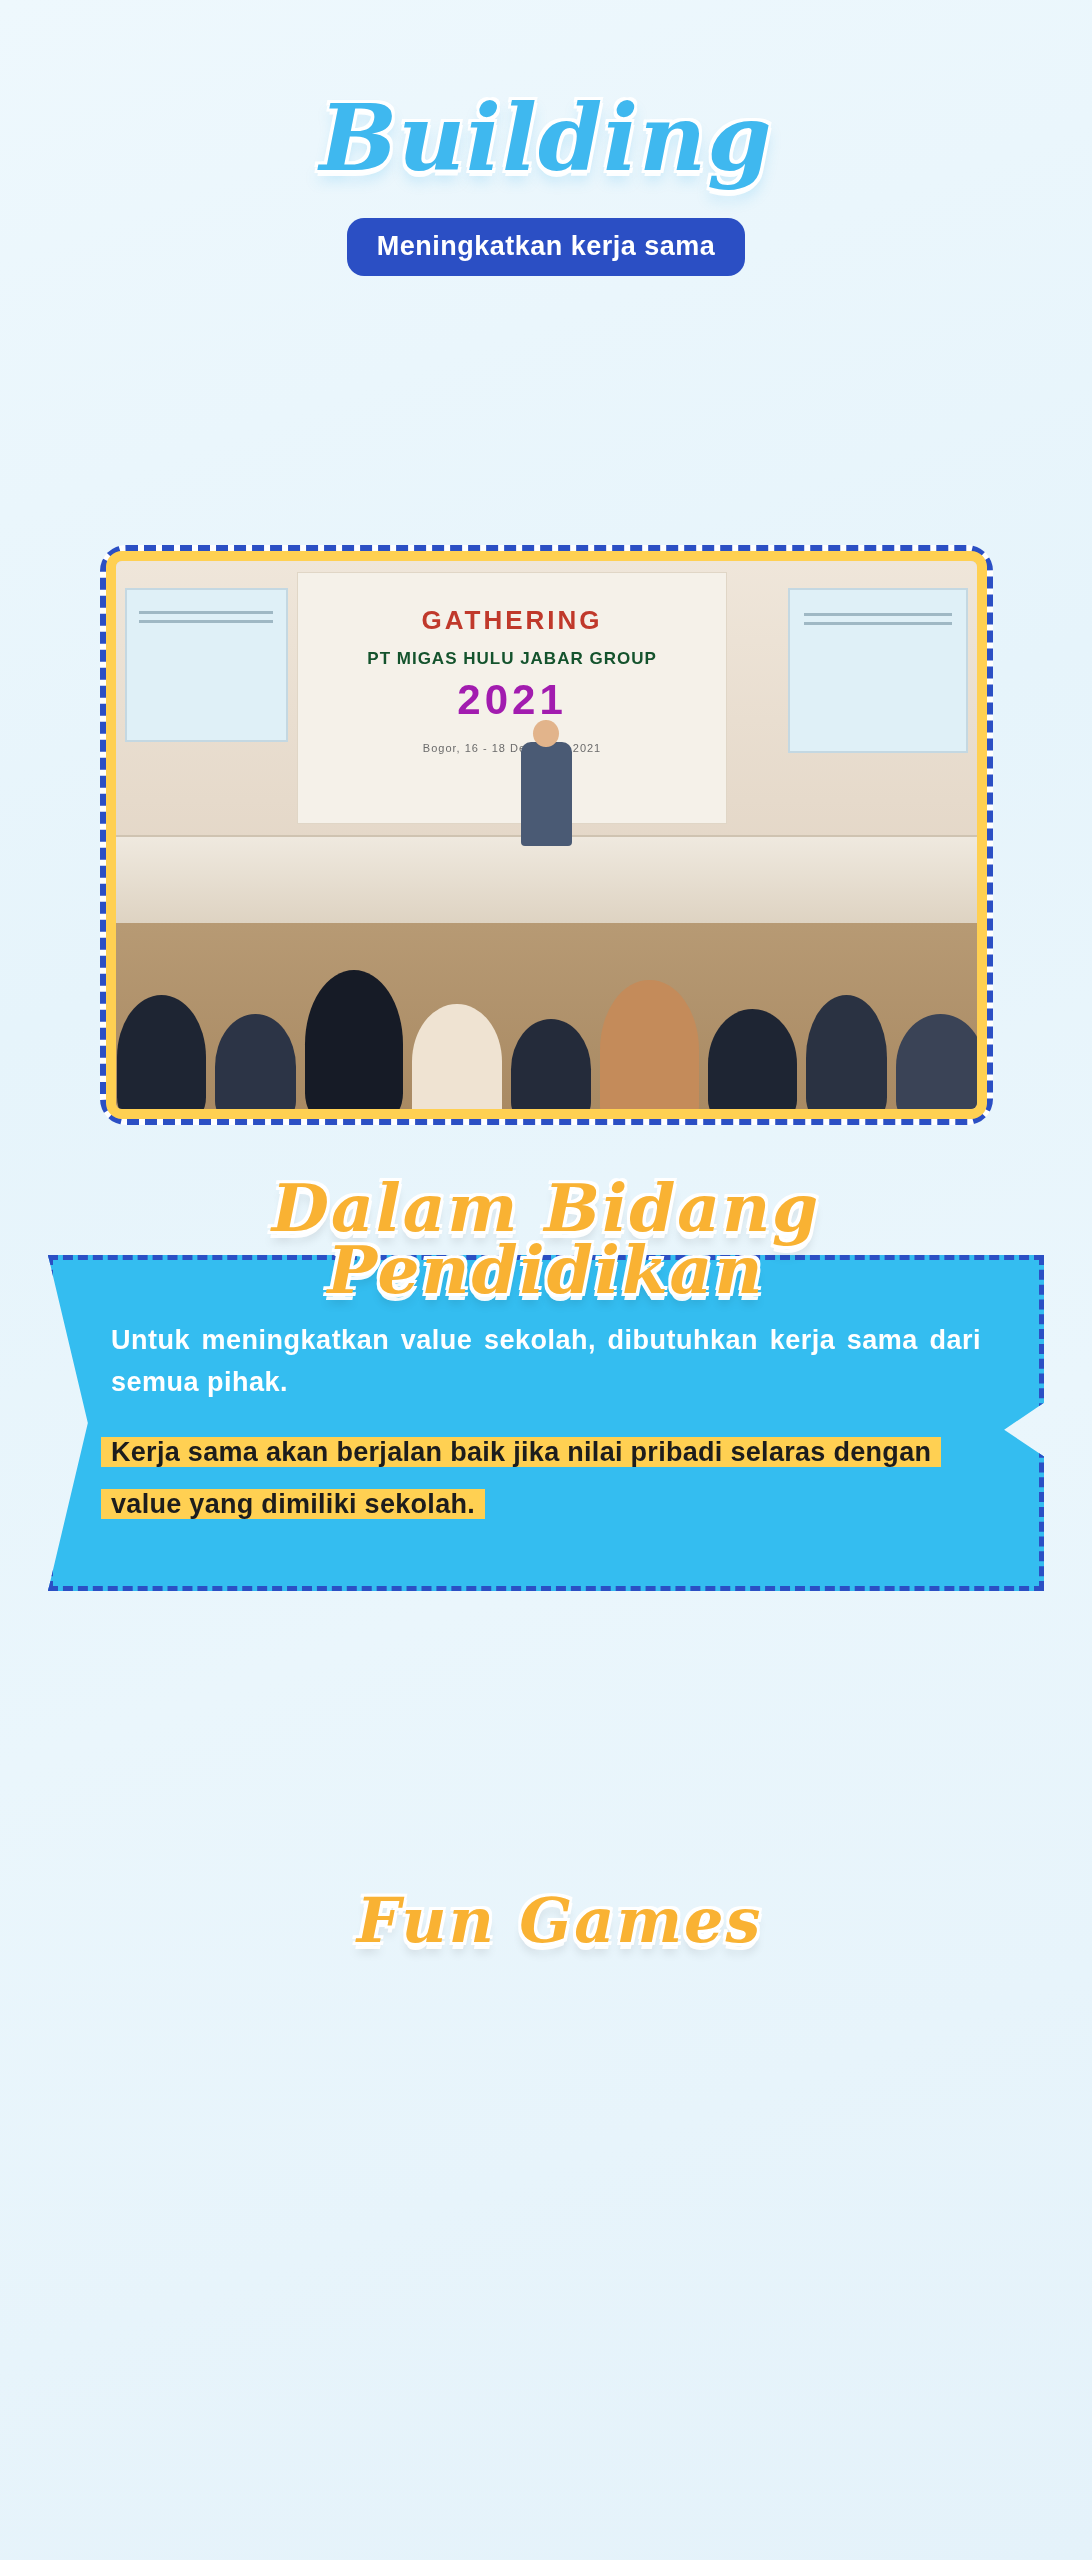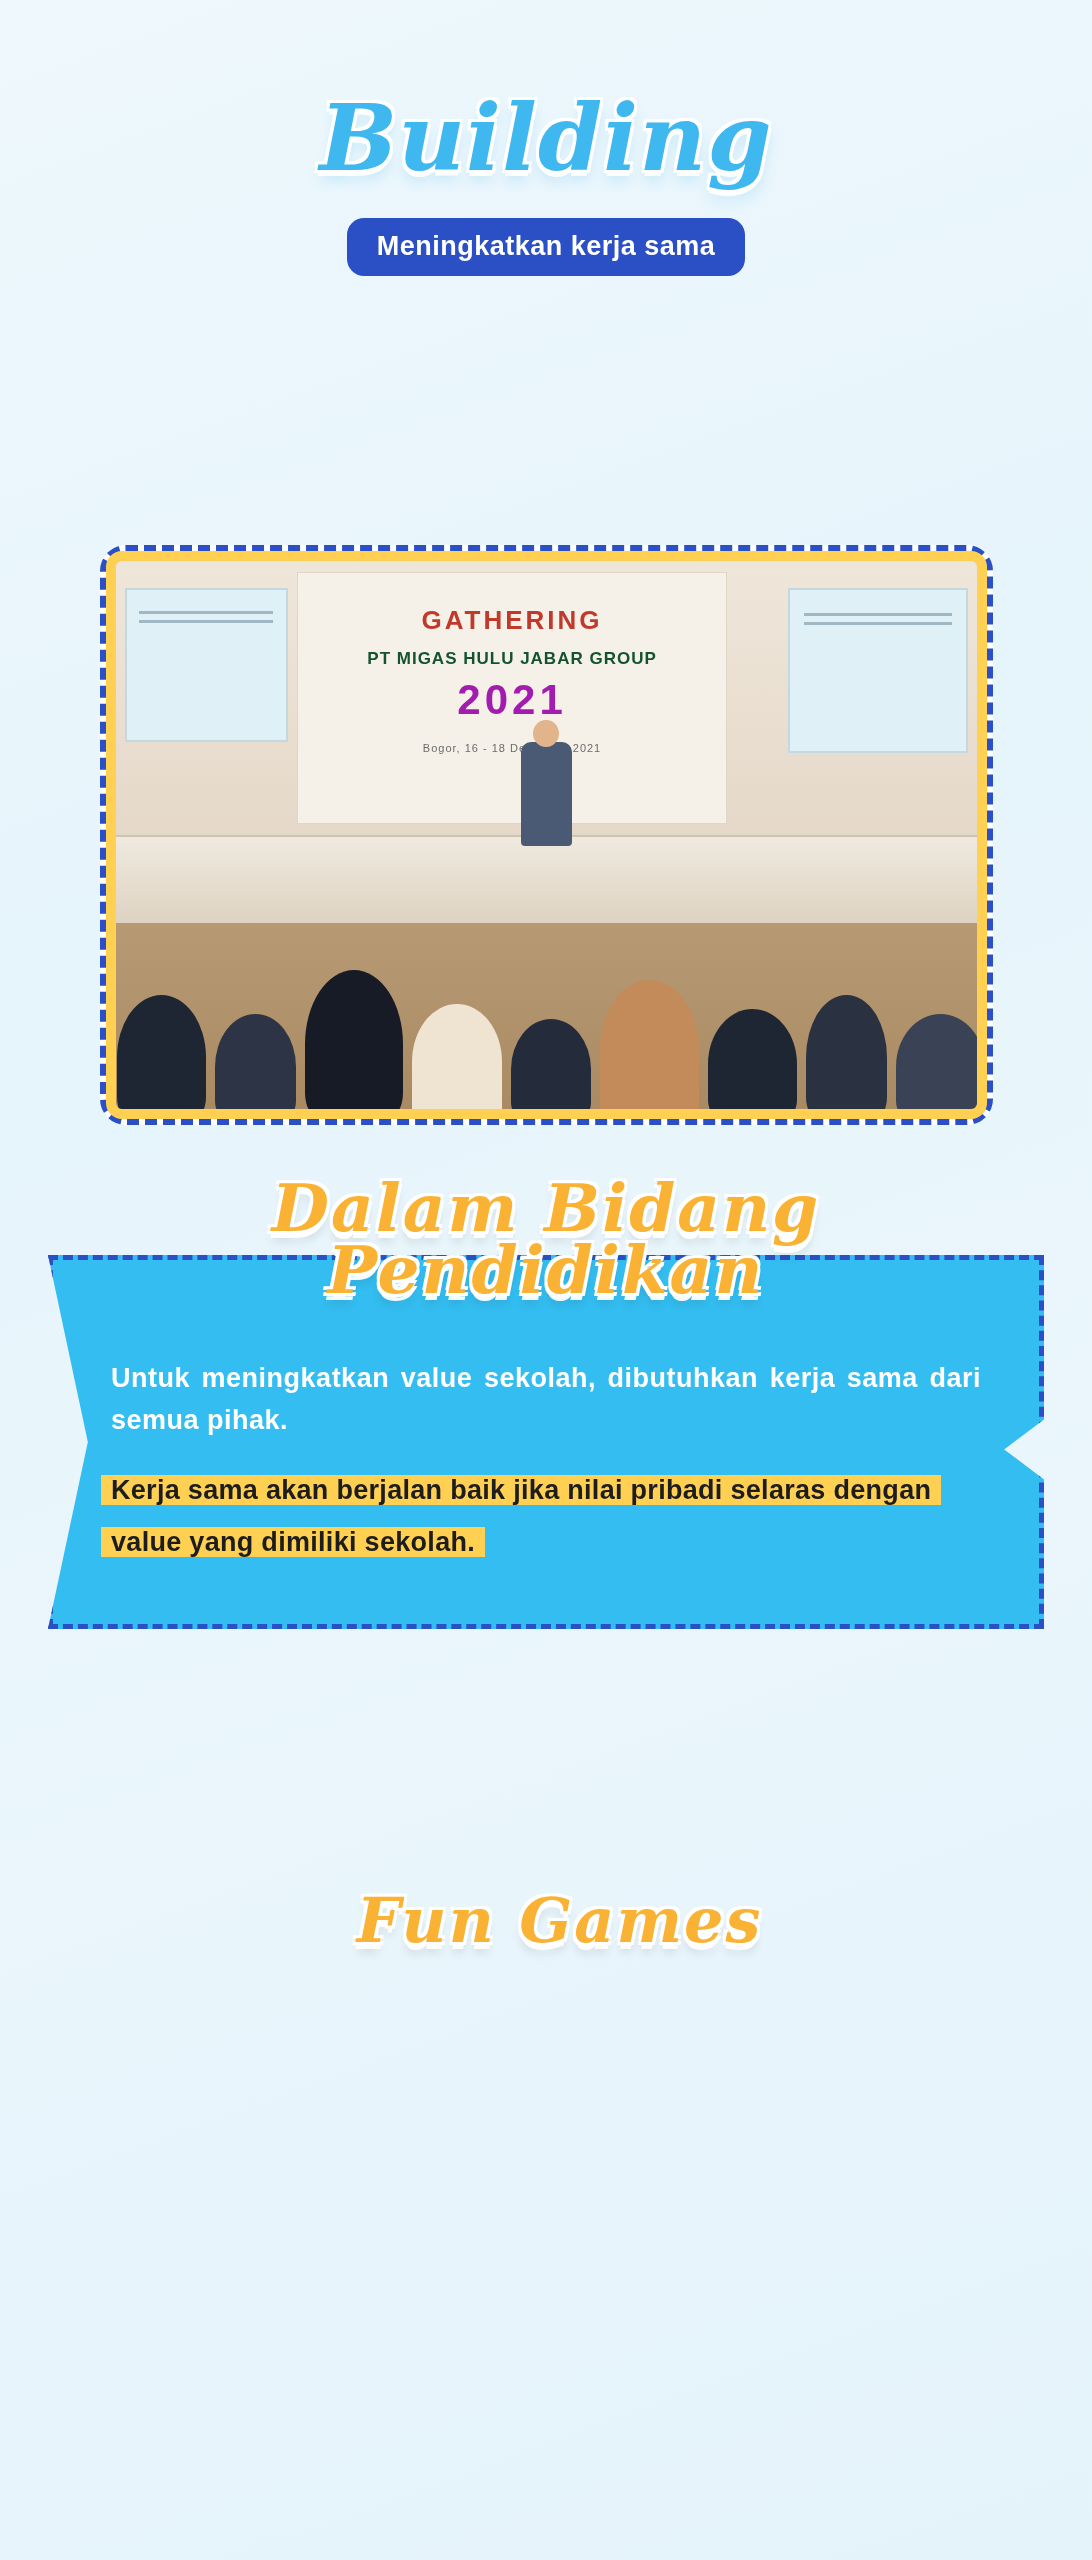--- a/index.html
+++ b/index.html
@@ -218,21 +218,20 @@
     clip-path: polygon(4% 0, 100% 0, 100% 100%, 4% 100%, 0 76%, 6% 50%, 0 24%);
   }
 
   .panel-text {
     color: #ffffff;
     font-size: 27px;
     font-weight: bold;
     line-height: 1.55;
     text-align: justify;
     letter-spacing: 0.5px;
-    margin-top: 38px;
   }
 
   .highlight-wrap { margin-top: 22px; }
   .highlight {
     display: inline;
     background: #ffd052;
     color: #1d1d1d;
     font-size: 27px;
     font-weight: bold;
     line-height: 1.95;

